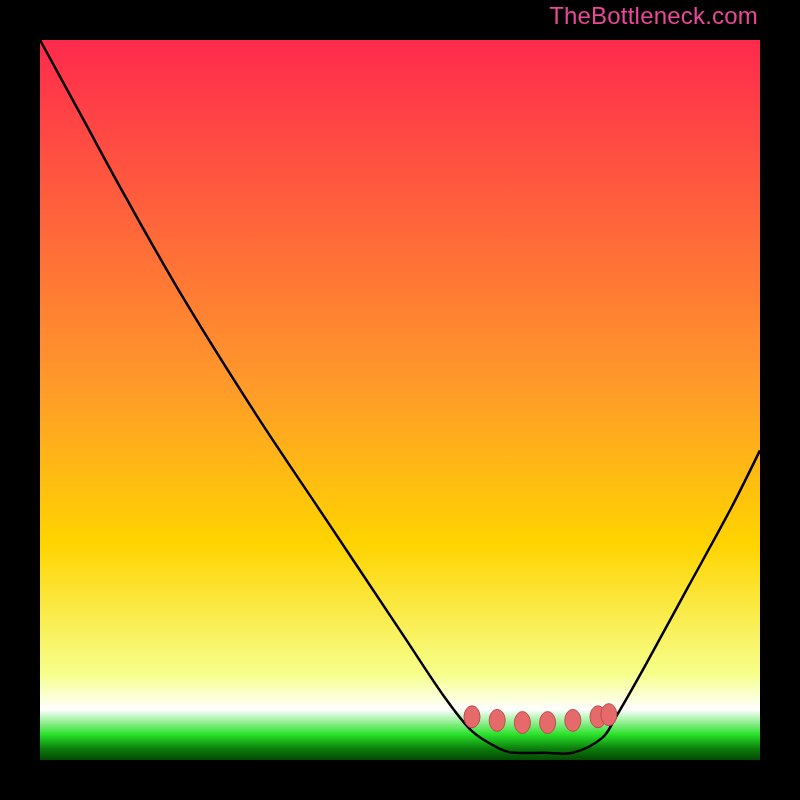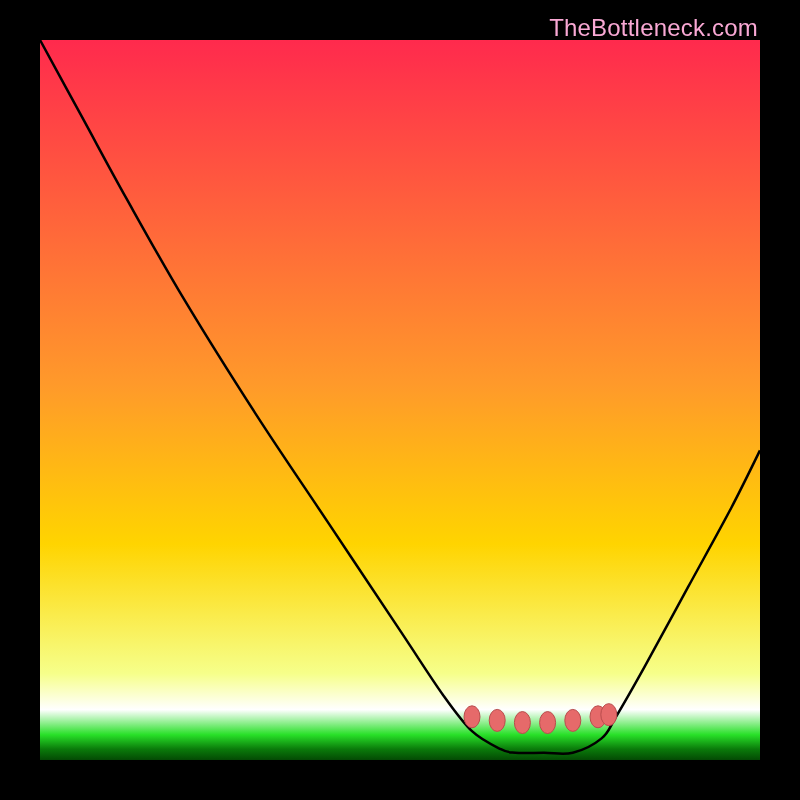--- a/index.html
+++ b/index.html
@@ -21,26 +21,26 @@
   .plot-area {
     position: absolute;
     left: 40px;
     top: 40px;
     width: 720px;
     height: 720px;
     overflow: hidden;
   }
   .watermark {
     position: absolute;
-    top: 14px;
+    top: 2px;
     right: 42px;
     font-family: Arial, Helvetica, sans-serif;
     font-size: 24px;
     font-weight: 500;
-    color: #f9a8d4;
+    color: #ec4899;
     letter-spacing: 0.2px;
   }
   svg {
     display: block;
   }
 </style>
 </head>
 <body>
 
 <div class="frame">

